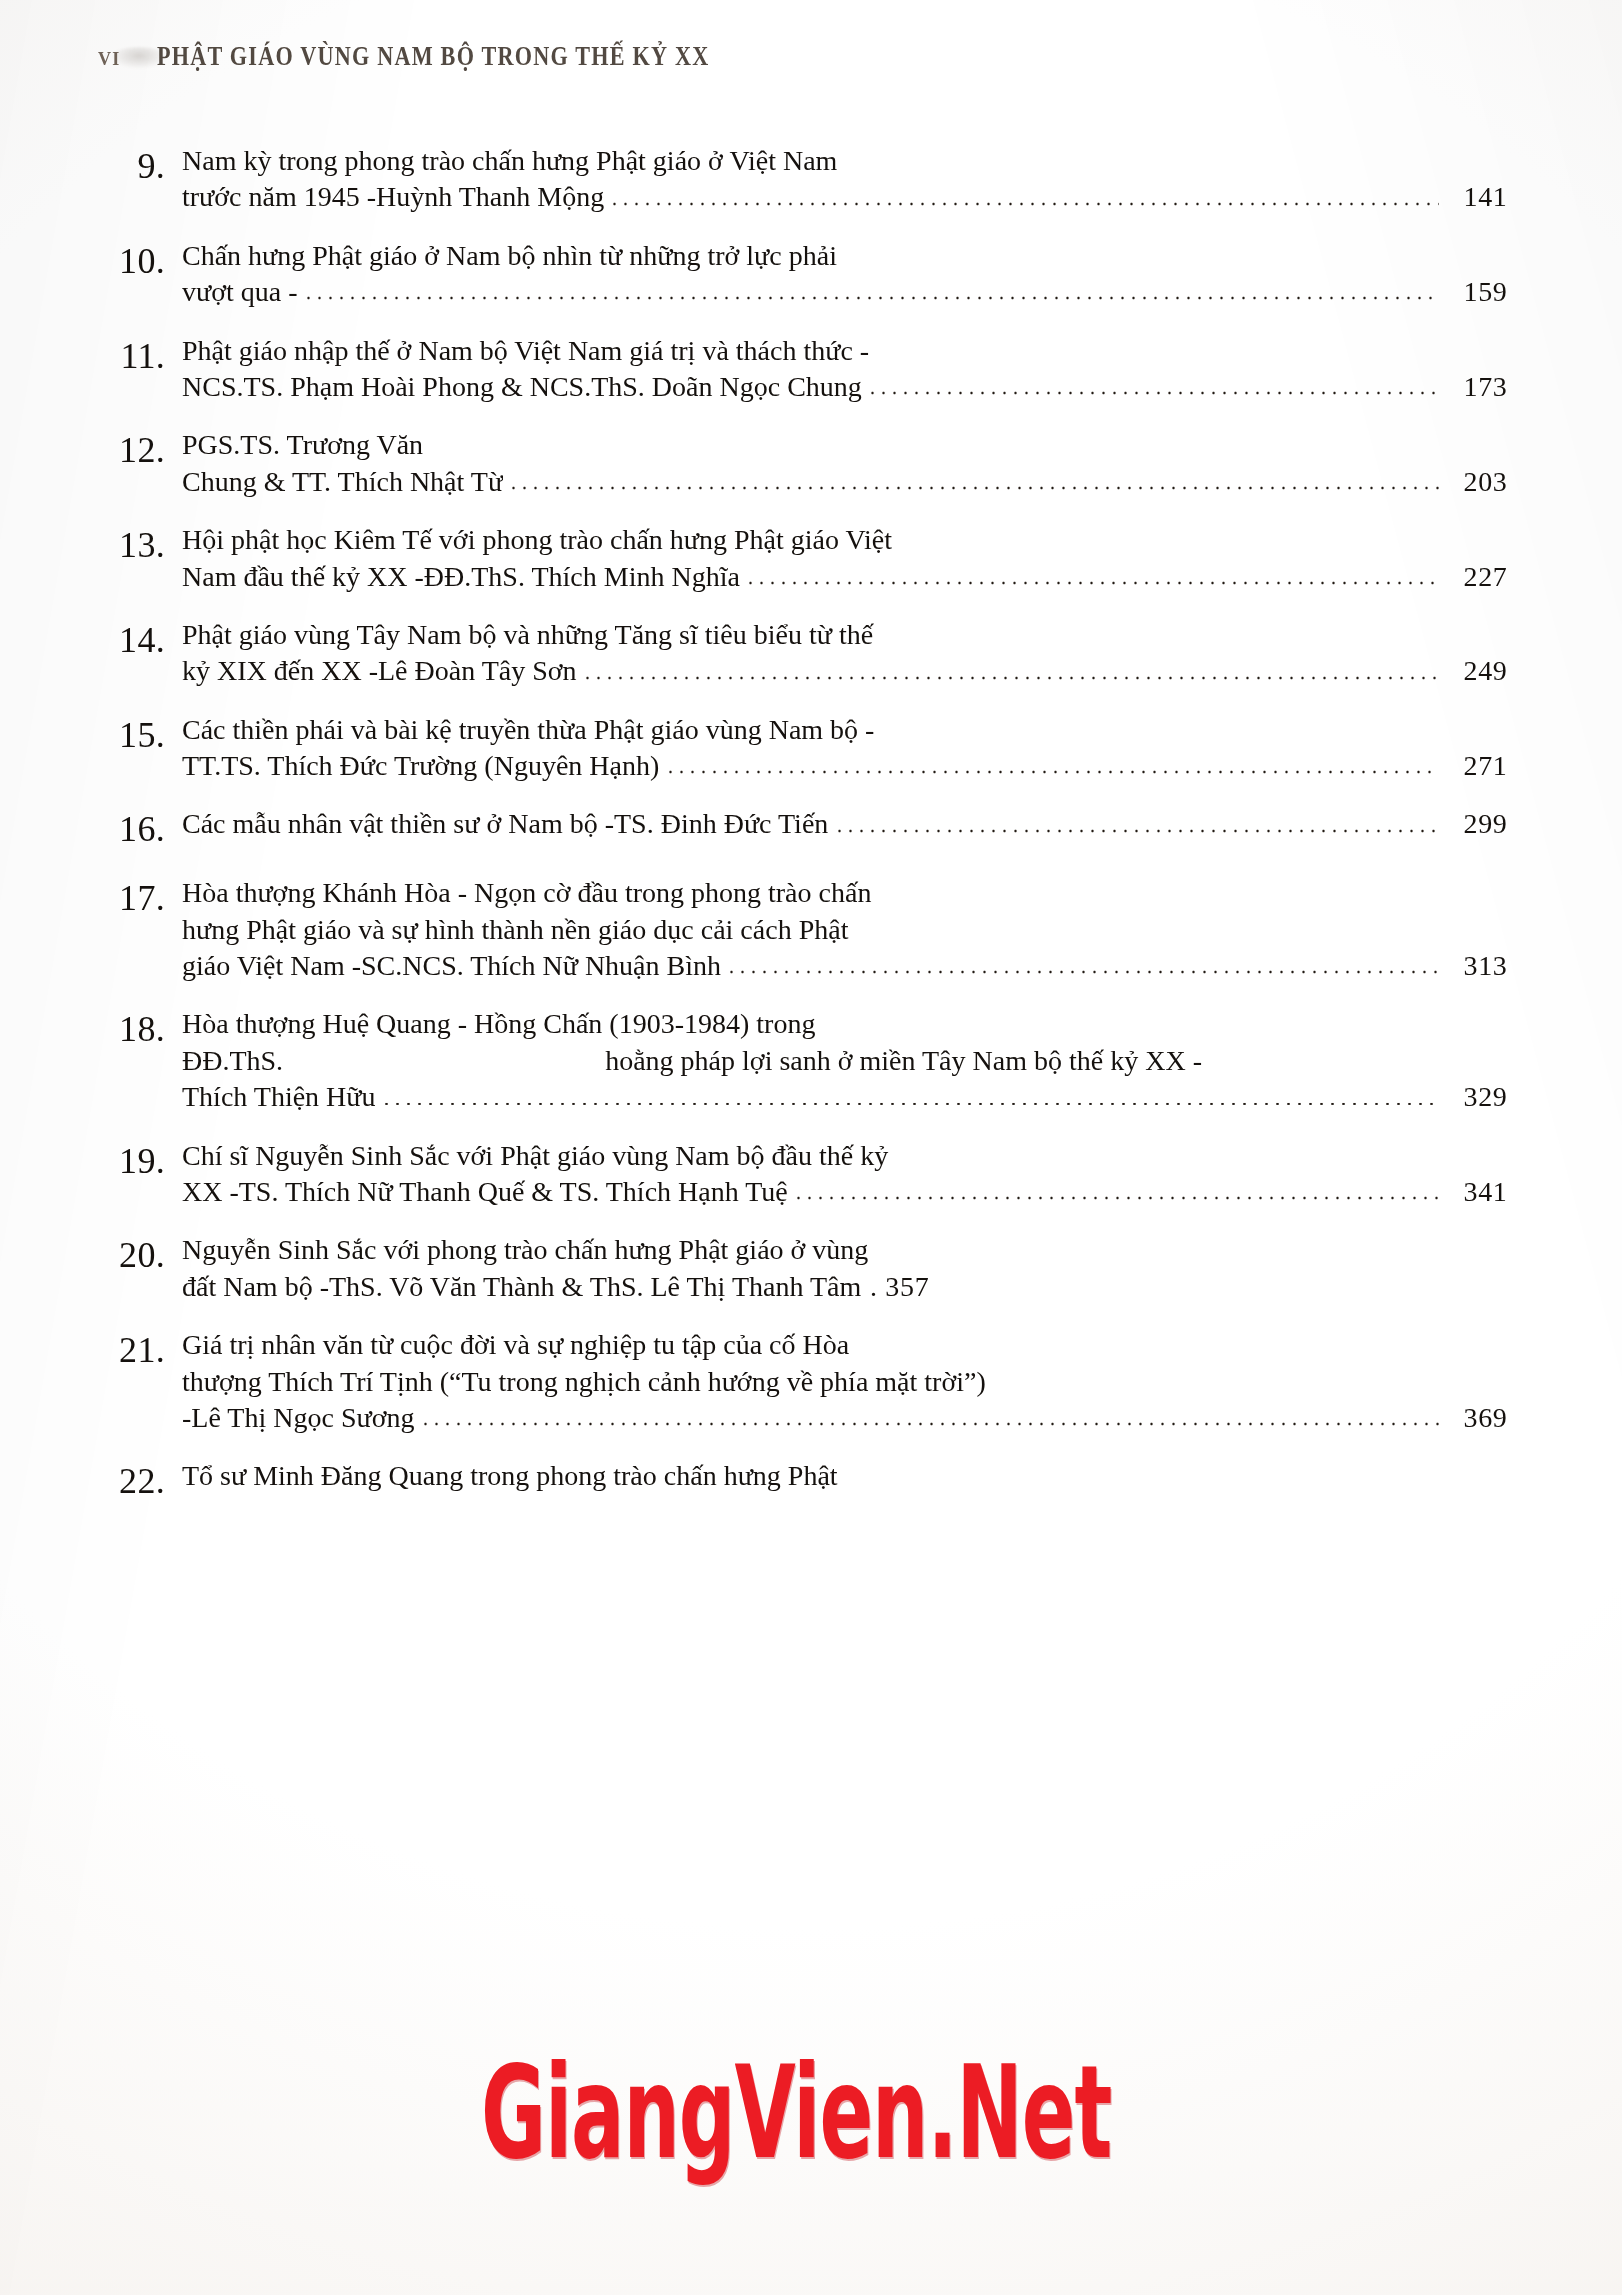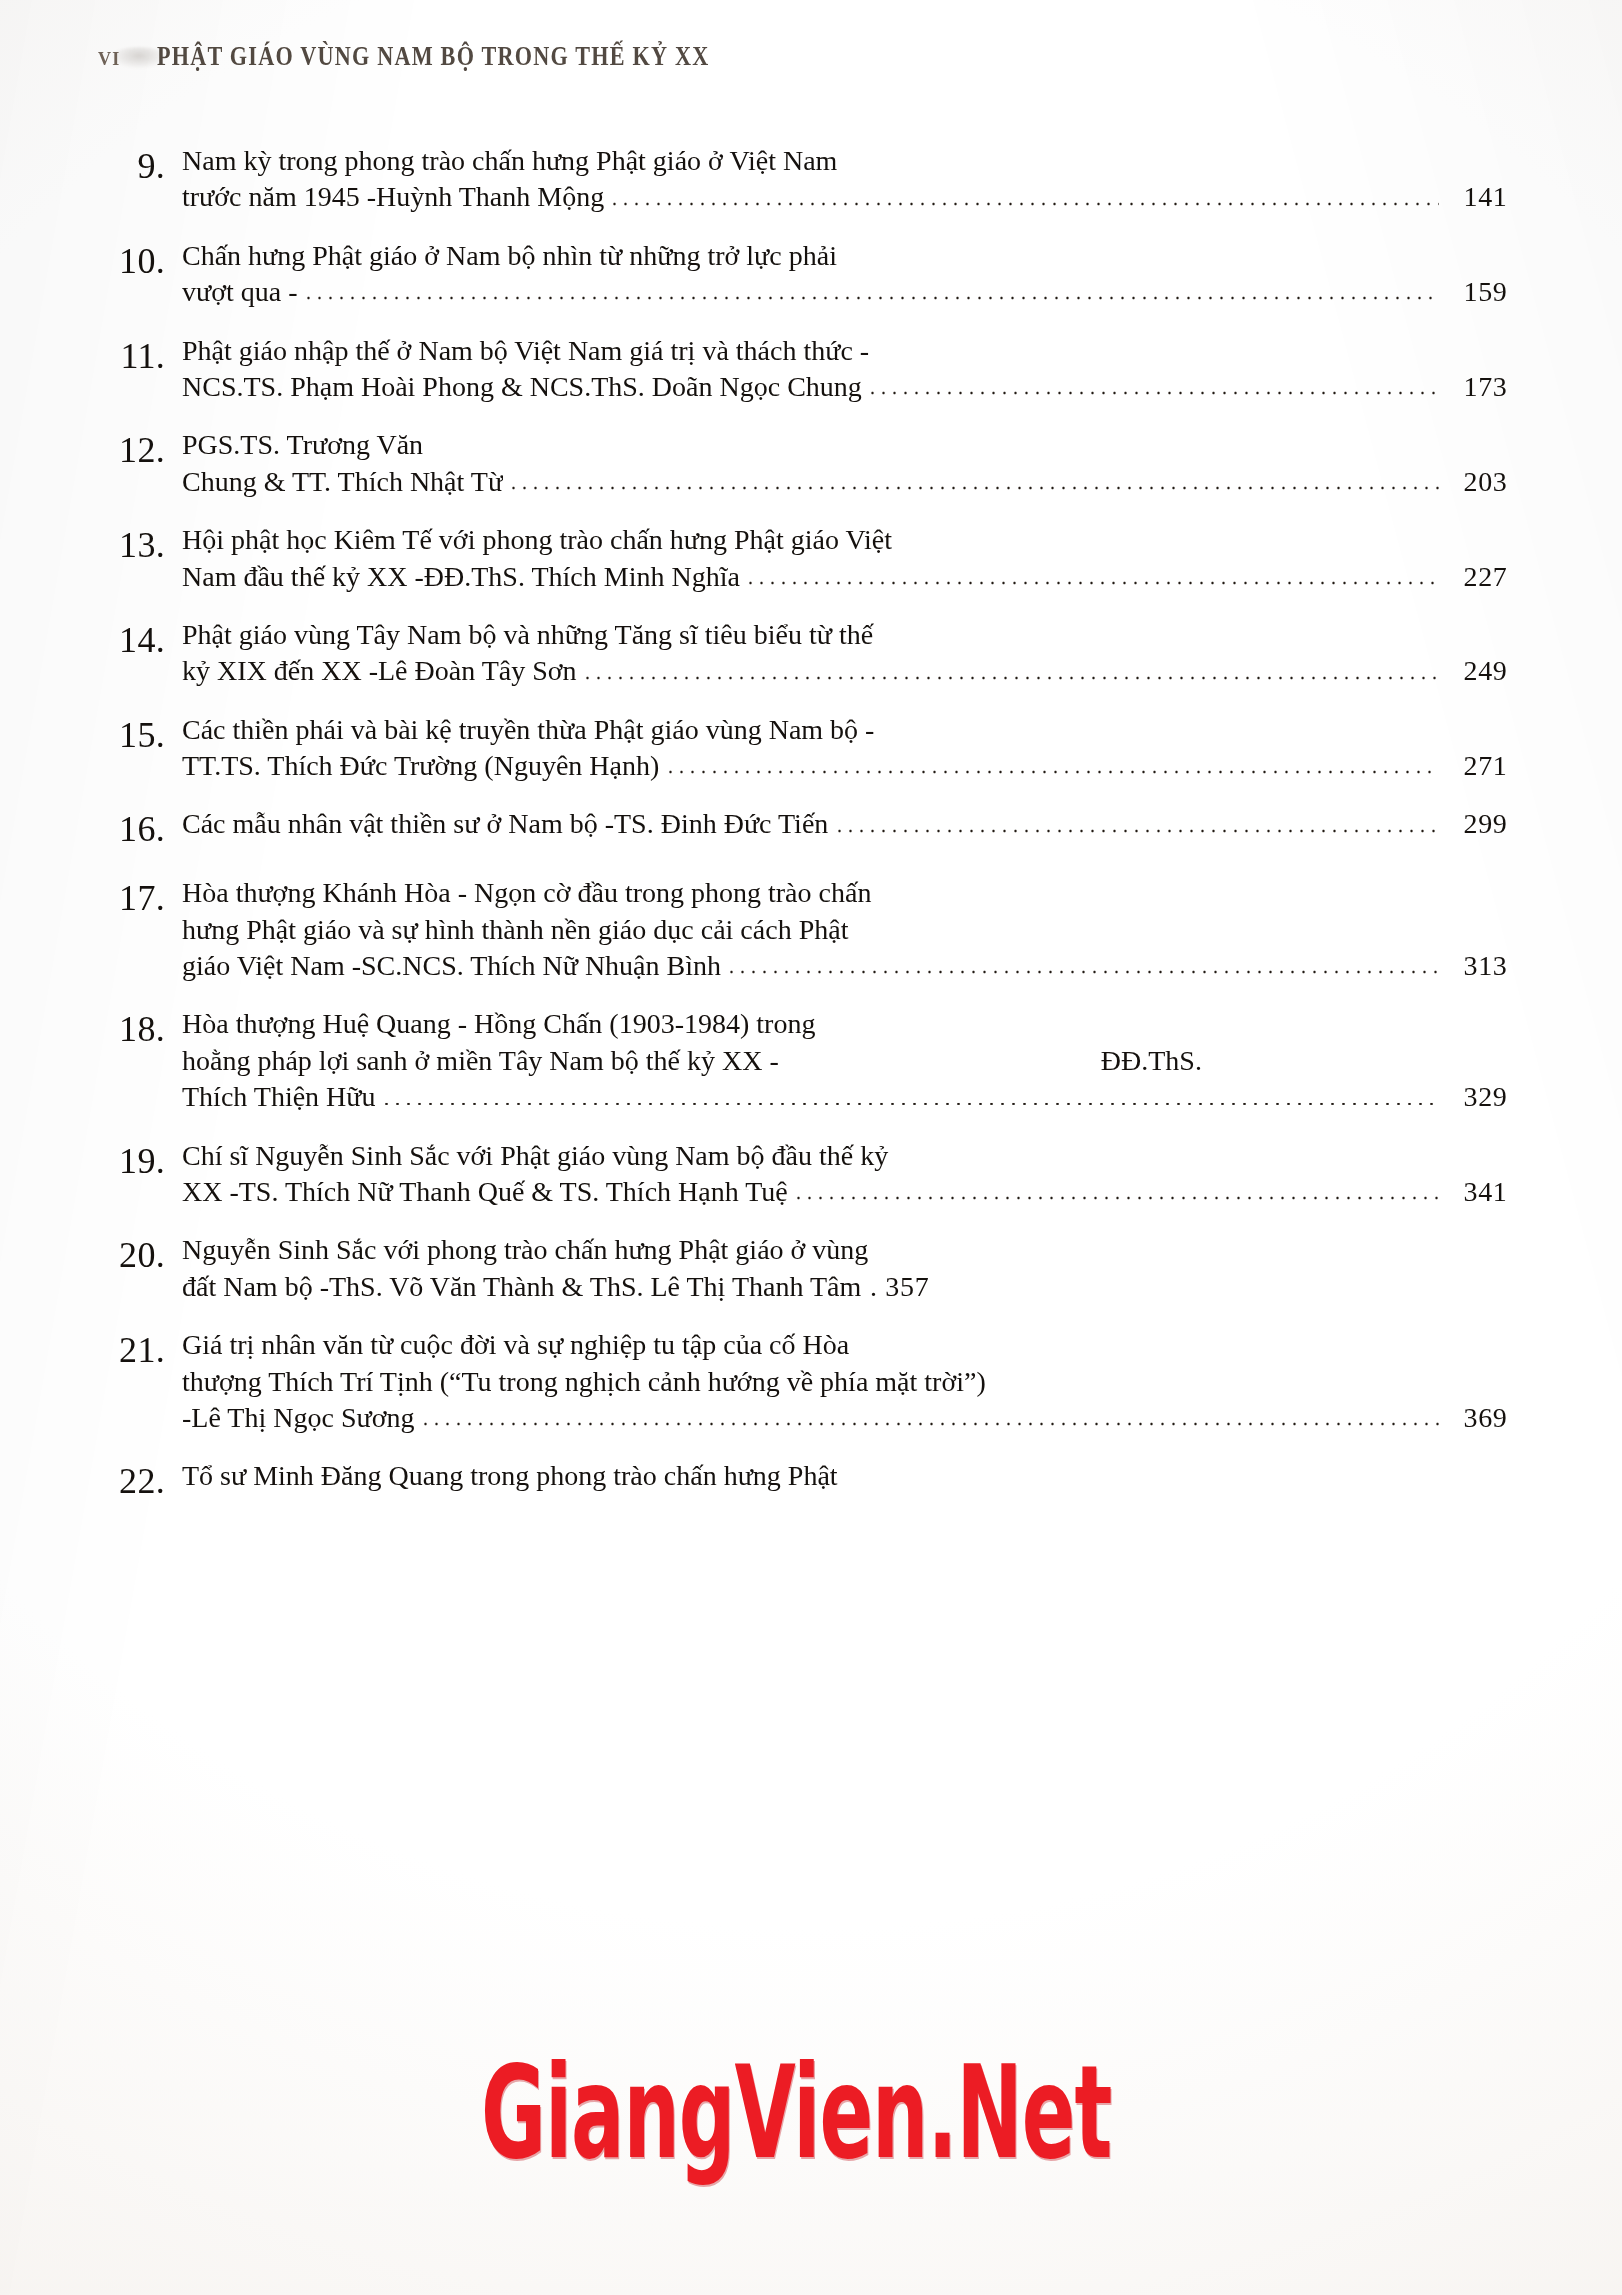--- a/index.html
+++ b/index.html
@@ -297,22 +297,22 @@
           </div>
         </div>
       </div>
       <div class="toc-entry">
         <div class="entry-num">18.</div>
         <div class="entry-body">
           <div class="ln plain">
             <span class="ln-text">Hòa thượng Huệ Quang - Hồng Chấn (1903-1984) trong</span>
           </div>
           <div class="ln plain">
+            <span class="ln-text author">ĐĐ.ThS.</span>
             <span class="ln-text">hoằng pháp lợi sanh ở miền Tây Nam bộ  thế kỷ XX - </span>
-            <span class="ln-text author">ĐĐ.ThS.</span>
           </div>
           <div class="ln">
             <span class="ln-text author">Thích Thiện Hữu</span>
             <span class="leader"></span>
             <span class="pageno">329</span>
           </div>
         </div>
       </div>
       <div class="toc-entry">
         <div class="entry-num">19.</div>

